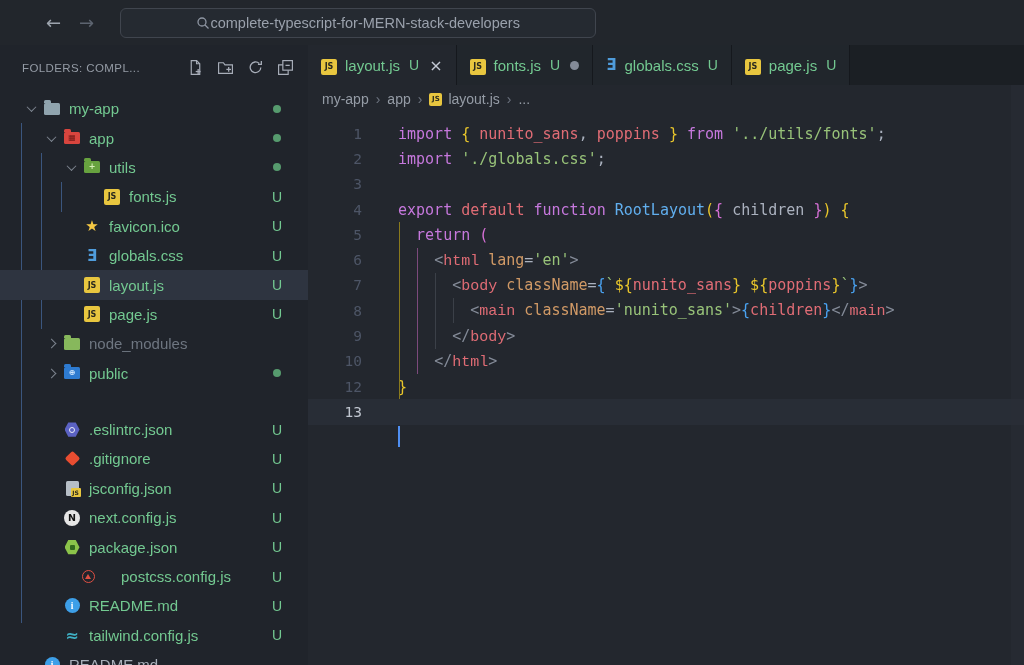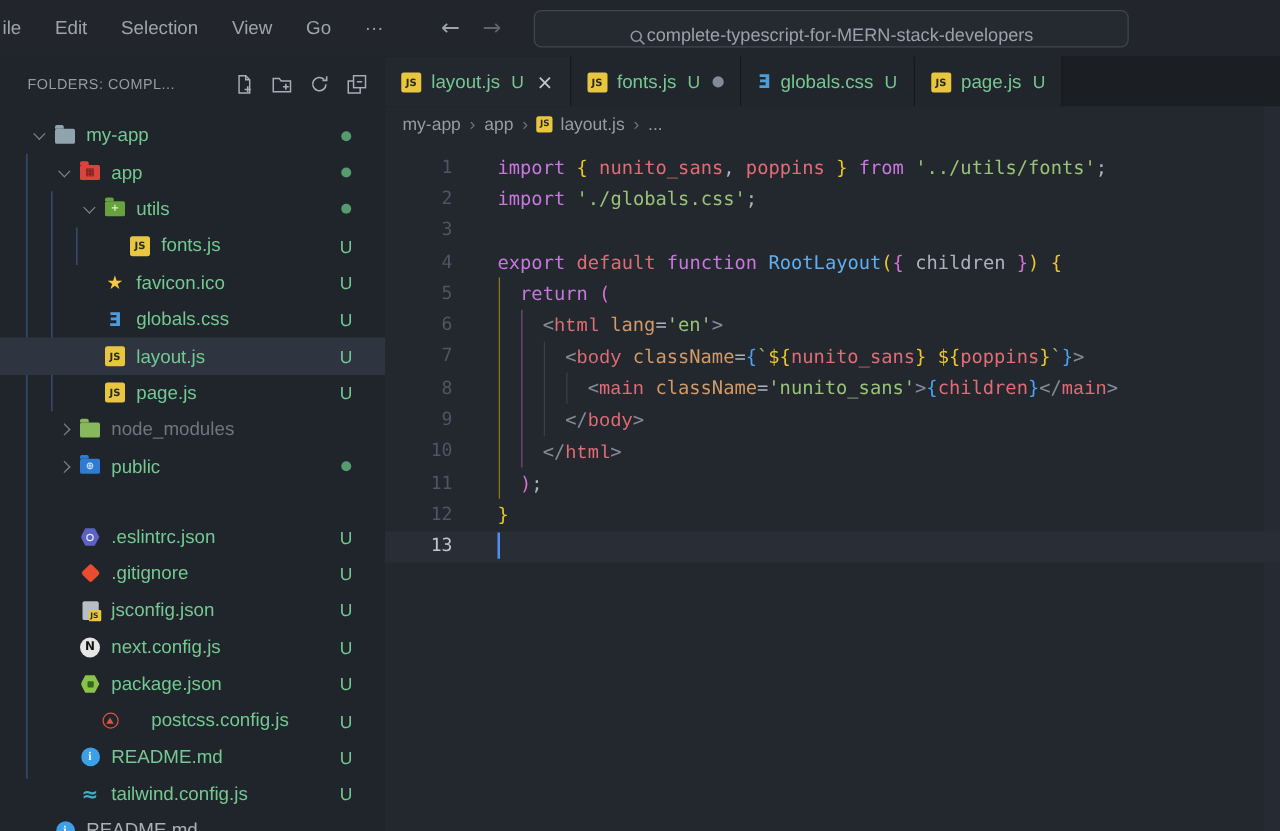--- a/index.html
+++ b/index.html
@@ -8,21 +8,21 @@
   .window { width:1024px; height:665px; display:flex; flex-direction:column; }
 
   
   .titlebar { height:45px; background:#22262c; display:flex; align-items:center; flex:none; }
   .menubar { display:flex; align-items:center; gap:27px; padding-left:2px; }
   .menu-item { color:#9da4ae; font-size:15px; cursor:default; }
   .nav-arrows { display:flex; gap:18px; margin-left:46px; }
   .nav-arrow { font-size:18px; color:#9da4ae; font-family:"DejaVu Sans",sans-serif; }
   .nav-arrow.fwd { color:#5d6470; }
   .searchbox { margin-left:26px; width:476px; height:30px; background:#252a31;
-    border:1px solid #40454e; border-radius:6px; display:flex; align-items:flex-end;
+    border:1px solid #40454e; border-radius:6px; display:flex; align-items:center;
     justify-content:center; gap:0; }
   .searchbox svg { flex:none; }
   .search-text { color:#9aa1ac; font-size:14.5px; }
 
   
   .main { flex:1; display:flex; min-height:0; }
 
   
   .sidebar { width:308px; flex:none; background:#20242b; display:flex; flex-direction:column; }
   .sb-header { height:45px; display:flex; align-items:center; padding:0 14px 0 22px; flex:none; }
@@ -108,28 +108,20 @@
   .cguide { position:absolute; width:1px; }
   .cursor { position:absolute; width:2px; height:21px; background:#4f8ff2; }
   .scroll-strip { position:absolute; right:0; top:40px; bottom:0; width:13px; background:#2a2f38; opacity:.45; }
 </style>
 </head>
 <body>
 
 <div class="window">
 
   <div class="titlebar">
-    <div class="menubar">
-        <span class="menu-item">ile</span>
-        <span class="menu-item">Edit</span>
-        <span class="menu-item">Selection</span>
-        <span class="menu-item">View</span>
-        <span class="menu-item">Go</span>
-        <span class="menu-item">···</span>
-      </div>
     <div class="nav-arrows">
       <span class="nav-arrow">←</span>
       <span class="nav-arrow fwd">→</span>
     </div>
     <div class="searchbox">
       <svg width="14" height="14" viewBox="0 0 14 14">
         <circle cx="6" cy="6" r="4" fill="none" stroke="#8f96a3" stroke-width="1.3"></circle>
         <line x1="9" y1="9" x2="12.5" y2="12.5" stroke="#8f96a3" stroke-width="1.3"></line>
       </svg>
       <span class="search-text">complete-typescript-for-MERN-stack-developers</span>
@@ -428,24 +420,20 @@
           </div>
           <div class="cl">
             <span class="ln">9</span>
             <span class="ct"><span class="c-fg">      </span><span class="c-pun">&lt;/</span><span class="c-tag">body</span><span class="c-pun">&gt;</span></span>
           </div>
           <div class="cl">
             <span class="ln">10</span>
             <span class="ct"><span class="c-fg">    </span><span class="c-pun">&lt;/</span><span class="c-tag">html</span><span class="c-pun">&gt;</span></span>
           </div>
           <div class="cl">
-            <span class="ln">11</span>
-            <span class="ct"><span class="c-fg">  </span><span class="c-b2">)</span><span class="c-fg">;</span></span>
-          </div>
-          <div class="cl">
             <span class="ln">12</span>
             <span class="ct"><span class="c-b1">}</span></span>
           </div>
           <div class="cl active">
             <span class="ln">13</span>
             <span class="ct"></span>
           </div>
         </div>
       <div class="scroll-strip"></div>
     </div>

